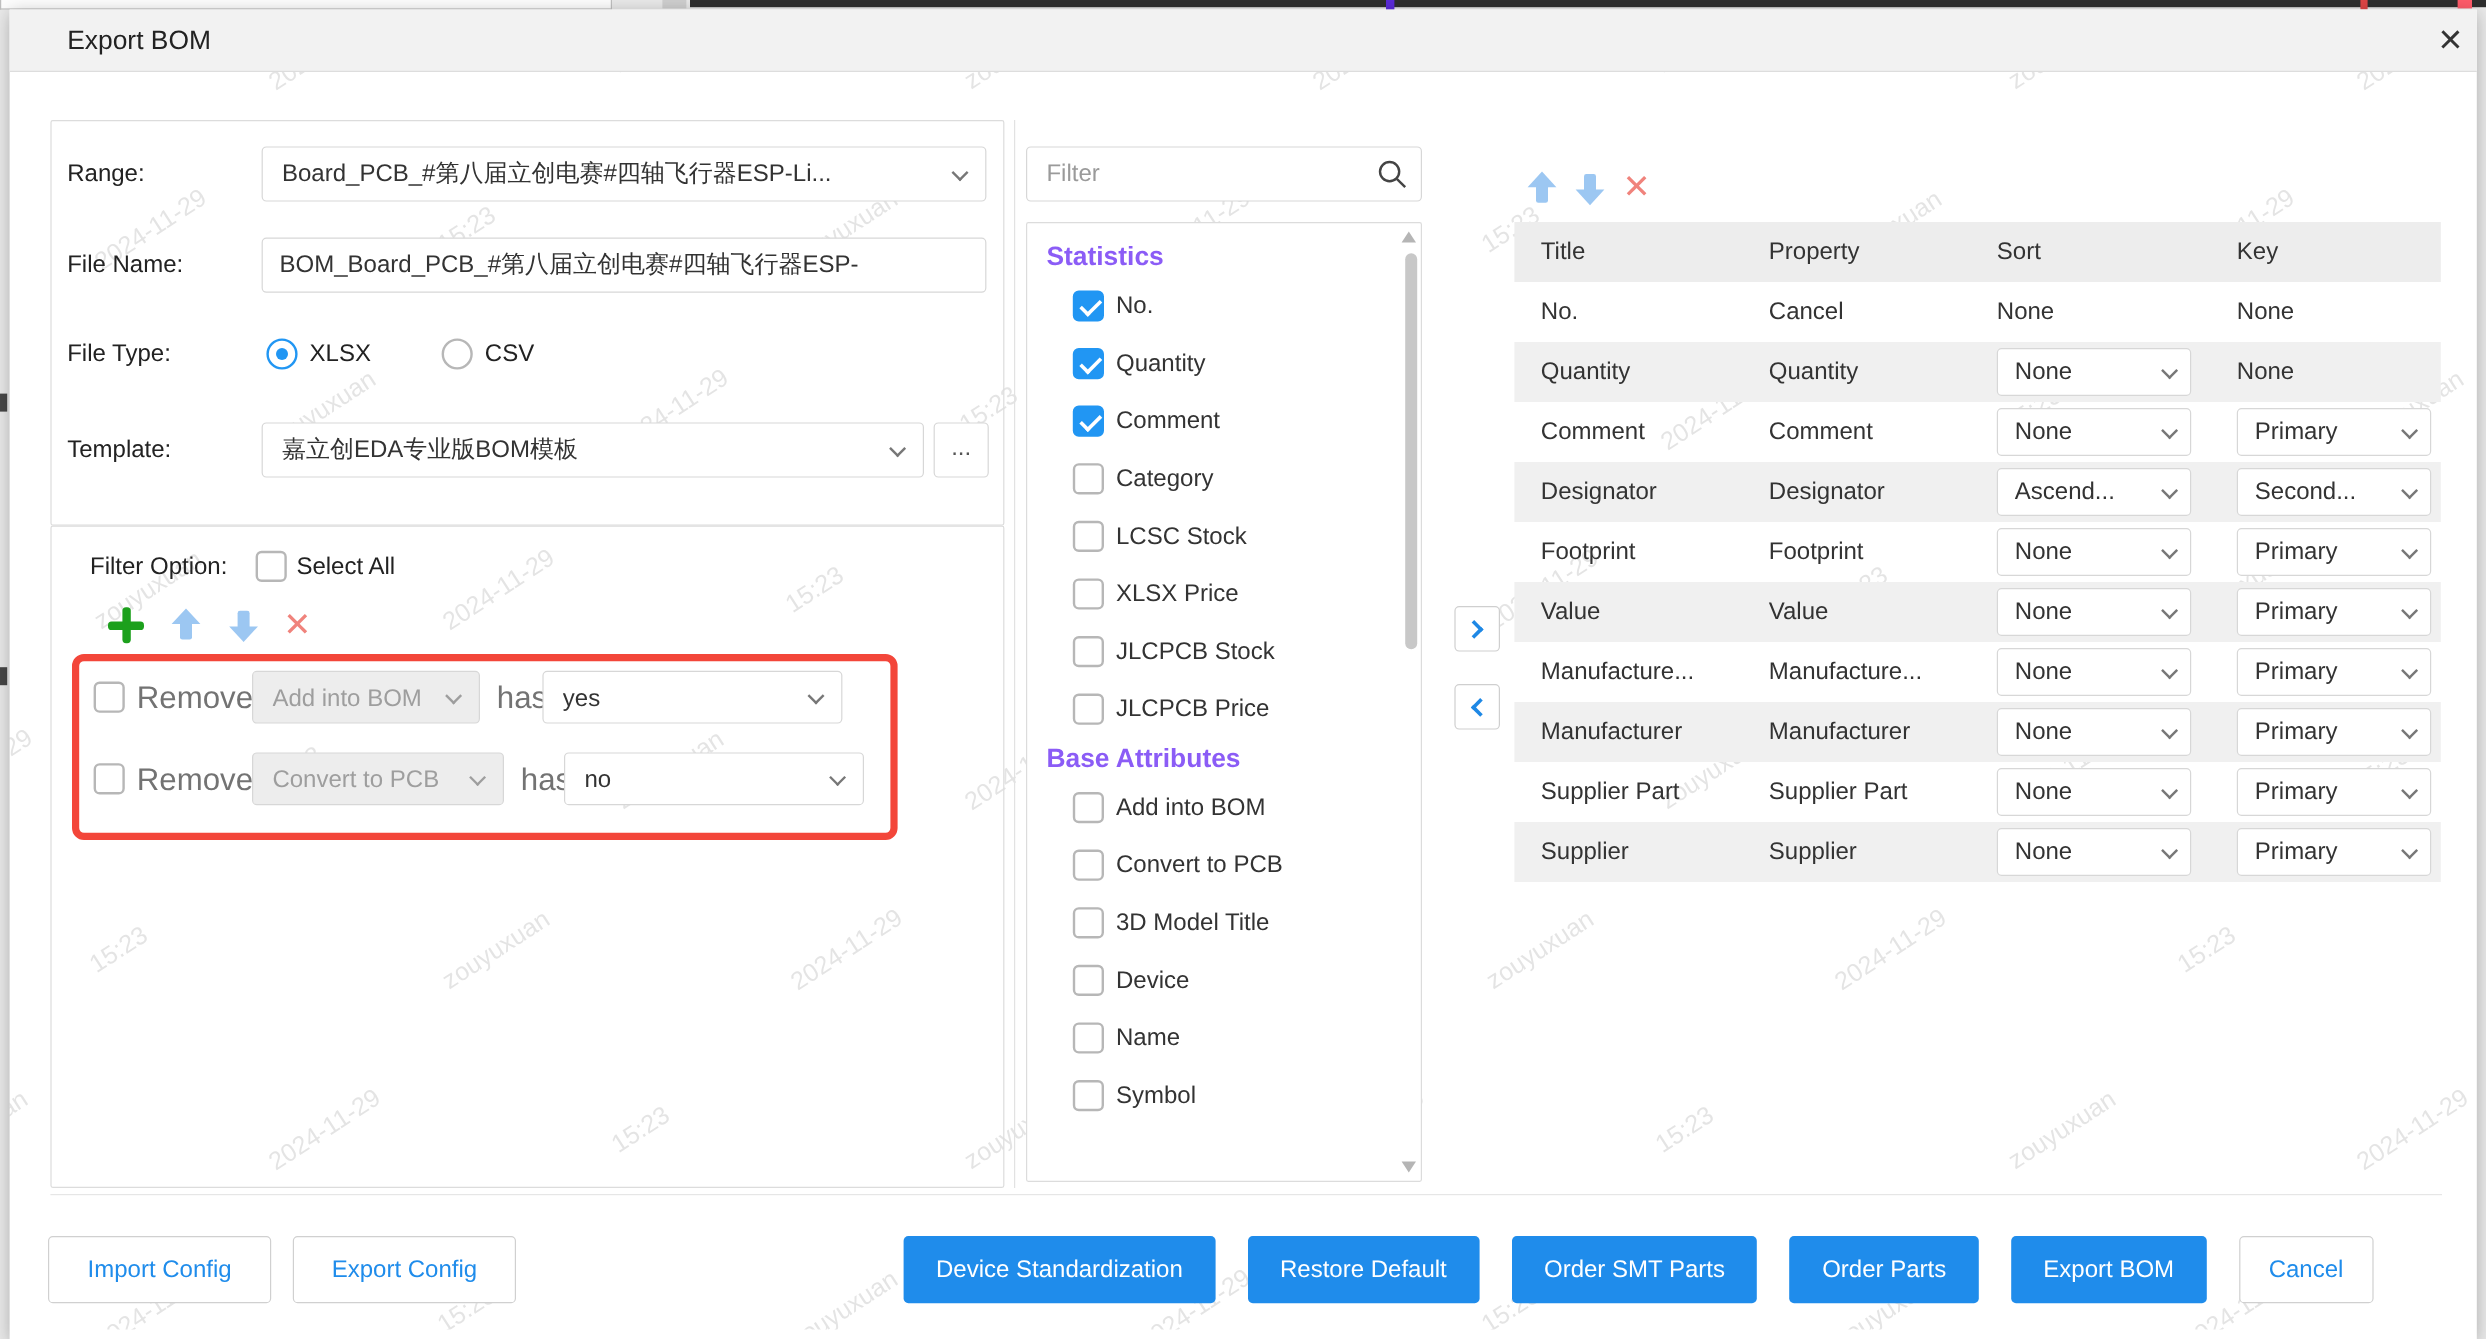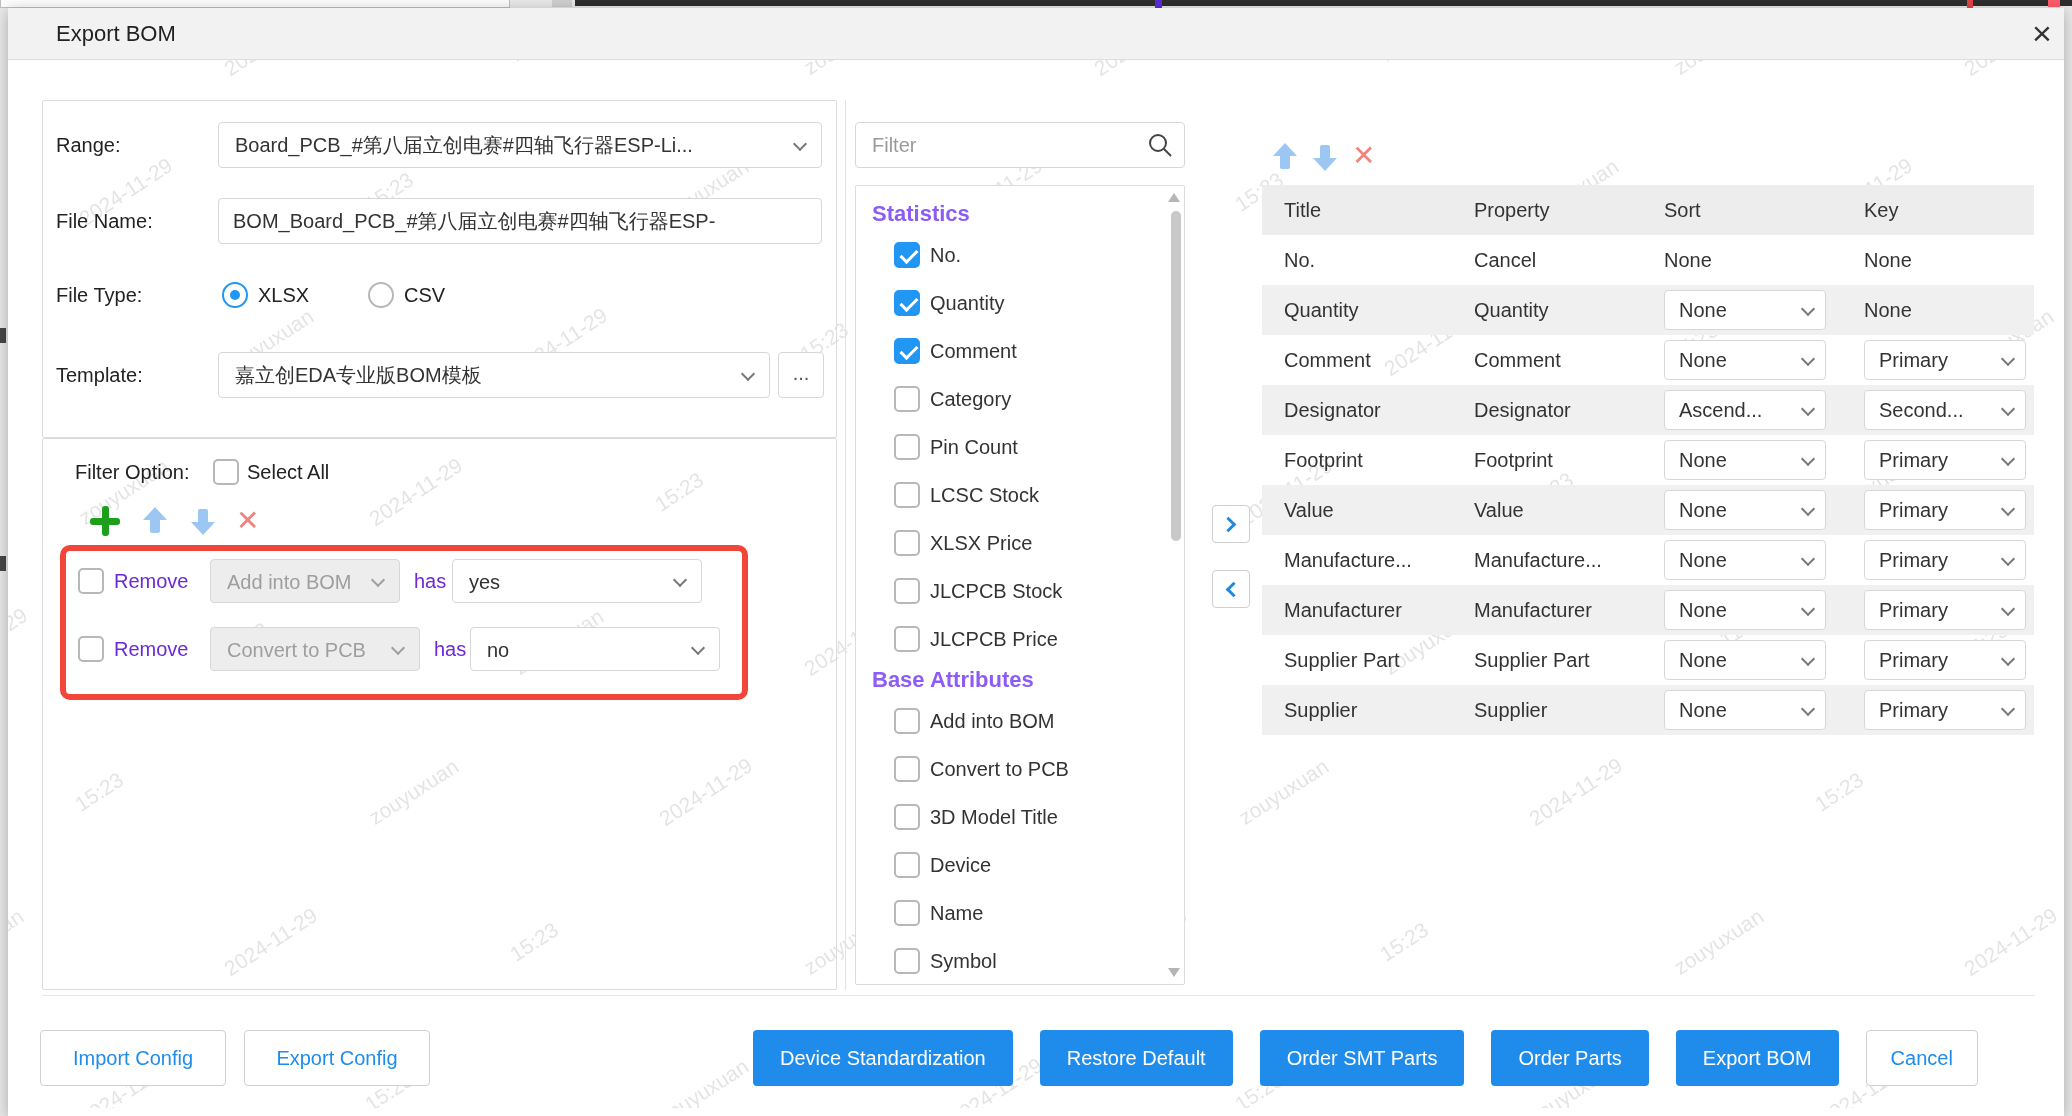--- a/index.html
+++ b/index.html
@@ -62,21 +62,21 @@
   .ic-plus::after{content:'';position:absolute;left:12px;top:0;width:7px;height:30px;background:#1ca01c;border-radius:3px;}
   .ic-arrow{position:absolute;width:26px;height:28px;cursor:pointer;}
   .ic-arrow::before{content:'';position:absolute;left:1px;top:0;width:0;height:0;
     border-left:12px solid transparent;border-right:12px solid transparent;border-bottom:13px solid #9cc7f2;}
   .ic-arrow::after{content:'';position:absolute;left:8px;top:11px;width:10px;height:15px;background:#9cc7f2;border-radius:2px;}
   .ic-arrow.down{transform:rotate(180deg);}
   .ic-x{position:absolute;font-size:28px;font-weight:bold;color:#f0837c;cursor:pointer;line-height:28px;}
 
   
   .red-annotation{left:60px;top:545px;width:688px;height:155px;border:6px solid #f3463a;border-radius:10px;}
-  .inline-label{position:absolute;font-size:20px;color:#6d28d9;height:44px;line-height:44px;}
+  .inline-label{position:absolute;font-size:26px;color:#737373;height:44px;line-height:44px;}
   .sel.disabled{background:#ededed;}
   .sel.disabled .sel-text{color:#9e9e9e;}
   .sel.disabled .chev{border-color:#9e9e9e;}
 
   
   .filter-box{left:855px;top:122px;width:330px;height:46px;}
   .filter-input{position:absolute;left:0;top:0;width:330px;height:46px;border:1px solid #d7d7d7;border-radius:4px;
     font-size:20px;color:#333;padding:0 48px 0 16px;font-family:inherit;outline:none;background:#fff;}
   .filter-input::placeholder{color:#9a9a9a;}
   .search-ic{position:absolute;right:12px;top:10px;}
@@ -281,24 +281,20 @@
     <div class="list-item">
       <span class="cb on"></span>
       <span class="list-label">Comment</span>
     </div>
     <div class="list-item">
       <span class="cb"></span>
       <span class="list-label">Category</span>
     </div>
     <div class="list-item">
       <span class="cb"></span>
-      <span class="list-label">Pin Count</span>
-    </div>
-    <div class="list-item">
-      <span class="cb"></span>
       <span class="list-label">LCSC Stock</span>
     </div>
     <div class="list-item">
       <span class="cb"></span>
       <span class="list-label">XLSX Price</span>
     </div>
     <div class="list-item">
       <span class="cb"></span>
       <span class="list-label">JLCPCB Stock</span>
     </div>

